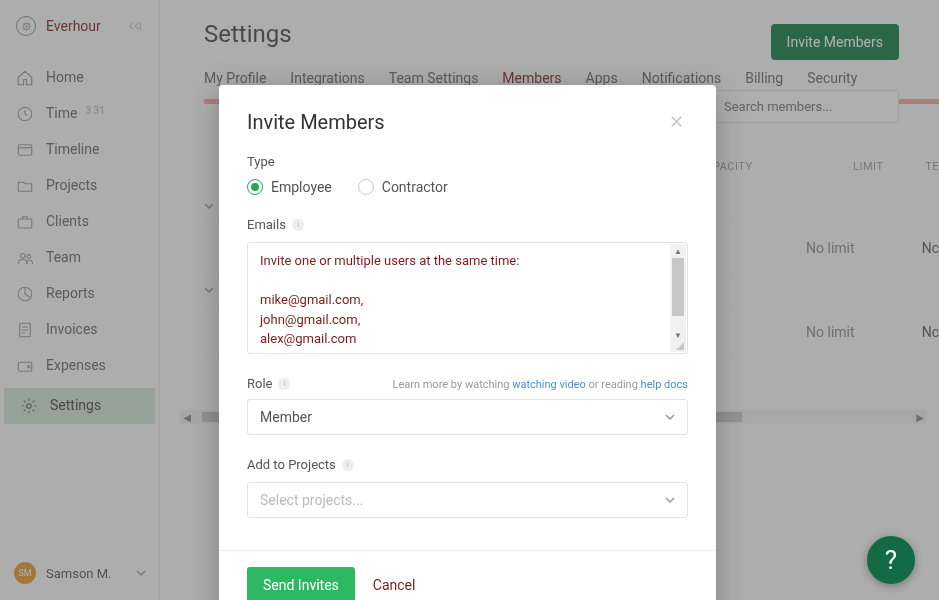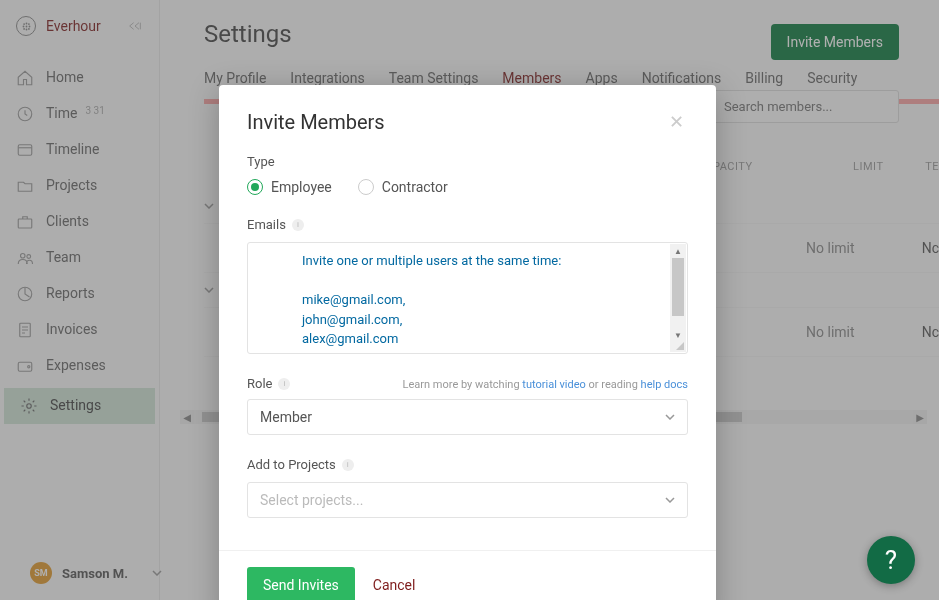--- a/index.html
+++ b/index.html
@@ -14,21 +14,21 @@
   .collapse svg{width:16px;height:10px;}
   
   .nav-item { display: flex; align-items: flex-start; padding: 9px 16px; color: #666; cursor: pointer; font-size: 14px; }
   .nav-item.active { background: #cfe3d6; color:#444; }
   .nav-item .ic { width: 18px; height: 18px; margin-right: 12px; color:#999; flex-shrink:0; }
   .nav-item.active .ic { color:#666; }
   .nav-badge { margin-left: 8px; font-size: 10px; color: #aaa; }
   .nav-group { margin-top: 4px; }
   .settings-wrap { margin: 4px; border-radius: 3px; }
   
-  .user-row { position: absolute; bottom: 10px; left: 16px; width: 160px; display: flex; align-items: center; padding: 6px 14px; font-weight: bold; }
+  .user-row { position: absolute; bottom: 10px; left: 0; width: 160px; display: flex; align-items: center; padding: 6px 14px; }
   .avatar { width: 22px; height: 22px; border-radius: 50%; background: #e29a2b; color: #fff; font-size: 9px; display:flex; align-items:center; justify-content:center; margin-right: 10px; }
   .user-name { color: #555; font-size: 13px; flex:1; }
   .user-caret { color:#999; }
   
   .main { position: absolute; left:160px; top:0; right:0; bottom:0; padding: 20px 0 0 44px; }
   .page-title { font-size: 24px; color: #444; font-weight: 400; margin-bottom: 14px; }
   .invite-btn { position: absolute; top: 24px; right: 40px; background: #0c7a3e; color:#fff; border:none; padding: 10px 16px; border-radius:4px; font-size:14px; cursor:pointer; }
   .tabs { display:flex; gap: 24px; border-bottom: 5px solid #fca5a5; }
   .tab { padding: 8px 0 12px 0; color:#666; cursor:pointer; font-size:14px; }
   .tab.active { color:#7f1d1d; border-bottom: 2px solid #1a9e55; margin-bottom:-1px; }
@@ -63,21 +63,21 @@
   .modal-close { margin-left:auto; color:#ccc; font-size:18px; cursor:pointer; padding:4px;}
   .modal-body { padding: 0 28px 10px 28px; }
   .section-label { font-size:13px; color:#555; margin-bottom:10px; display:flex; align-items:center; gap:6px;}
   .info-dot { width:12px; height:12px; border-radius:50%; background:#eee; display:inline-flex; align-items:center; justify-content:center; font-size:8px; color:#bbb;}
   .radio-row { display:flex; gap: 26px; margin-bottom: 22px; }
   .radio-opt { display:flex; align-items:center; gap:8px; cursor:pointer; color:#555; font-size:14px;}
   .radio { width:16px; height:16px; border-radius:50%; border:1.5px solid #ccc; display:flex; align-items:center; justify-content:center;}
   .radio.checked { border-color:#22a85a;}
   .radio.checked::after { content:""; width:8px; height:8px; border-radius:50%; background:#22a85a;}
   .emails-box { position:relative; border:1px solid #e3e3e3; border-radius:3px; height:112px; margin-bottom: 22px; background:#fff;}
-  .emails-placeholder { position:absolute; inset:0 18px 0 12px; padding:8px 0; color:#0369a1; font-size:13px; line-height:1.5; pointer-events:none;margin-left:42px;}
+  .emails-placeholder { position:absolute; inset:0 18px 0 12px; padding:8px 0; color:#7f1d1d; font-size:13px; line-height:1.5; pointer-events:none;}
   .emails-box textarea { width:100%; height:100%; border:none; resize:none; padding:8px 20px 8px 12px; font-size:13px; background:transparent; outline:none; font-family:inherit;}
   .emails-scroll { position:absolute; right:1px; top:1px; bottom:1px; width:16px; background:#f1f1f1; display:flex; flex-direction:column;}
   .emails-scroll .arr{height:14px; display:flex; align-items:center; justify-content:center; font-size:8px; color:#777;}
   .emails-scroll .thumb{flex:0 0 58px; background:#c7c7c7; margin:0 2px;}
   .emails-scroll .track{flex:1;}
   .emails-scroll .grip{height:10px; display:flex; align-items:flex-end; justify-content:flex-end; padding:0 2px 2px 0;}
   .emails-scroll .grip span{display:block;width:0;height:0;border-left:8px solid transparent;border-bottom:8px solid #c7c7c7;}
   
   .role-row { display:flex; align-items:baseline; margin-bottom:8px;}
   .role-help { margin-left:auto; font-size:11px; color:#999;}
@@ -320,21 +320,21 @@
           </div>
       </div>
     </div>
 
     <div class="role-row">
       <div class="section-label" style="margin-bottom:0;">
         <span>Role</span>
         <span class="info-dot">i</span>
       </div>
       <div class="role-help">
-        <span>Learn more by watching </span><a>tutorial video</a><span> or reading </span><a>help docs</a>
+        <span>Learn more by watching </span><a>watching video</a><span> or reading </span><a>help docs</a>
       </div>
     </div>
     <div class="select">
       <span>Member</span>
       <span class="caret">
           <svg width="10" height="6" viewBox="0 0 10 6">
             <path d="M1 1 L5 5 L9 1" stroke="#999" stroke-width="1.5" fill="none"></path>
           </svg>
         </span>
     </div>

